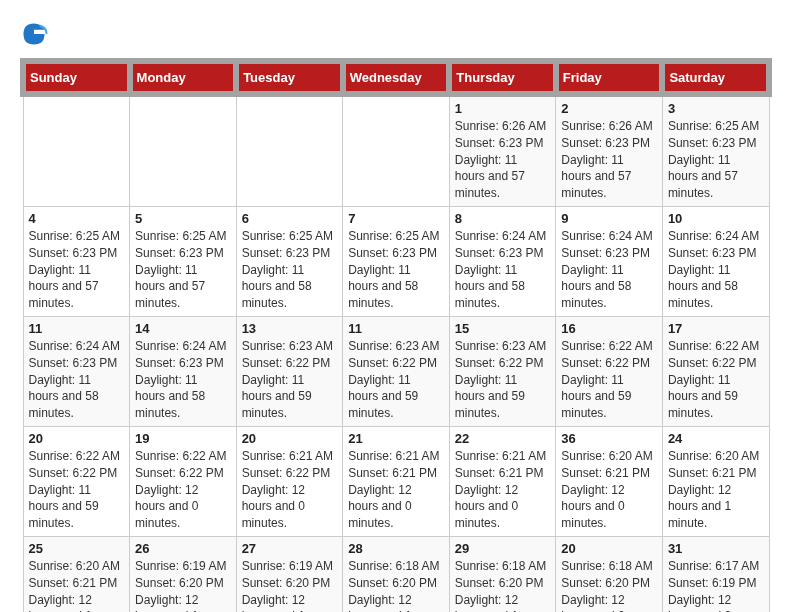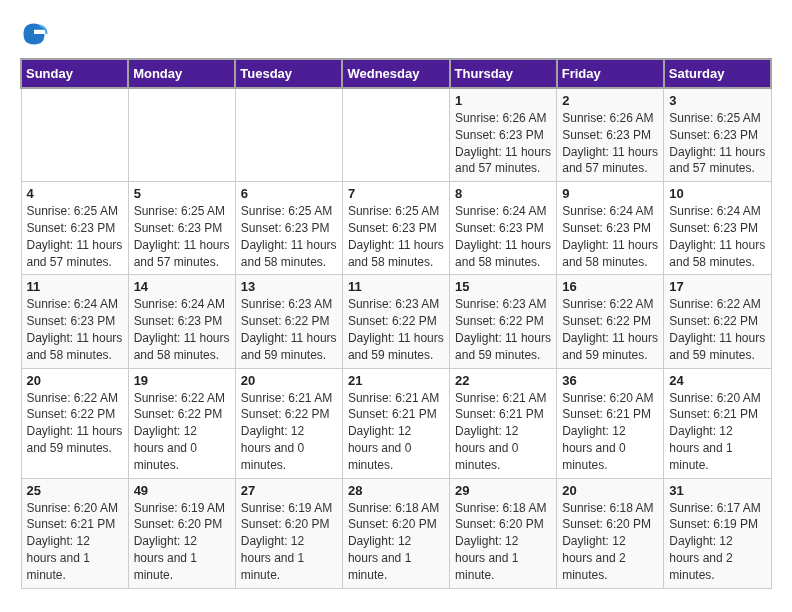--- a/index.html
+++ b/index.html
@@ -49,27 +49,27 @@
     .location {
       font-size: 16px;
       color: #444;
     }
     table {
       width: 100%;
       border-collapse: collapse;
       font-size: 11px;
     }
     thead tr th {
-      background-color: #4c1d95;
+      background-color: #b91c1c;
       color: #fff;
       padding: 6px 4px;
       text-align: left;
       font-size: 13px;
       font-weight: bold;
-      border: 2px solid #a3a3a3;
+      border: 6px solid #a3a3a3;
     }
     tbody tr td {
       border: 1px solid #ccc;
       vertical-align: top;
       padding: 4px 5px;
       width: calc(100% / 7);
       min-height: 80px;
       background: #fff;
     }
     tbody tr:nth-child(odd) td {
@@ -285,21 +285,21 @@
         </td>
       </tr>
       <tr>
         <td>
           <span class="day-num">25</span>
           <div class="day-info" style="white-space: pre-line;">Sunrise: 6:20 AM
 Sunset: 6:21 PM
 Daylight: 12 hours and 1 minute.</div>
         </td>
         <td>
-          <span class="day-num">49</span>
+          <span class="day-num">26</span>
           <div class="day-info" style="white-space: pre-line;">Sunrise: 6:19 AM
 Sunset: 6:20 PM
 Daylight: 12 hours and 1 minute.</div>
         </td>
         <td>
           <span class="day-num">27</span>
           <div class="day-info" style="white-space: pre-line;">Sunrise: 6:19 AM
 Sunset: 6:20 PM
 Daylight: 12 hours and 1 minute.</div>
         </td>

